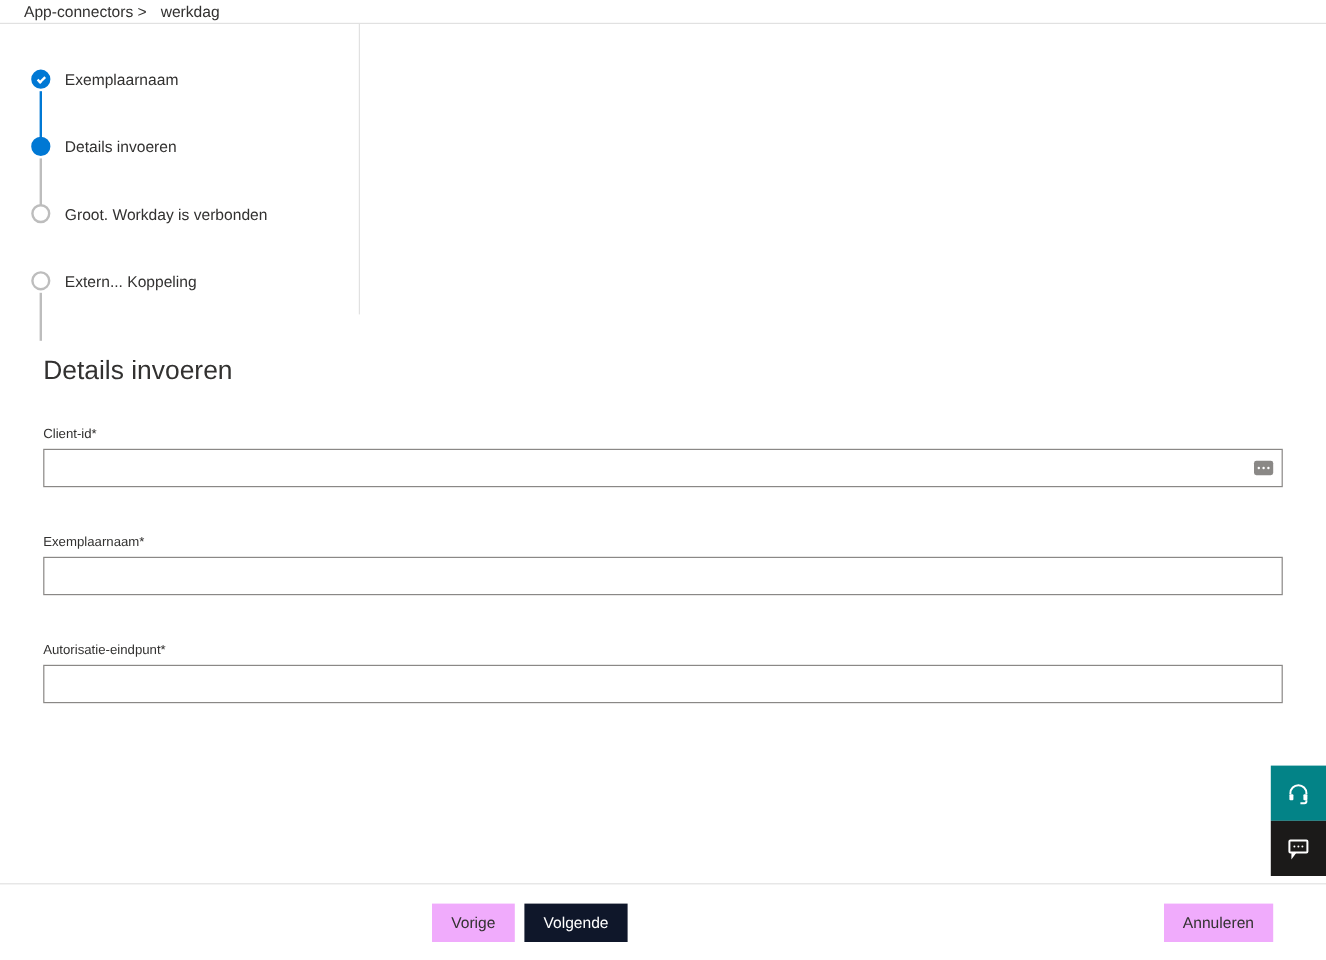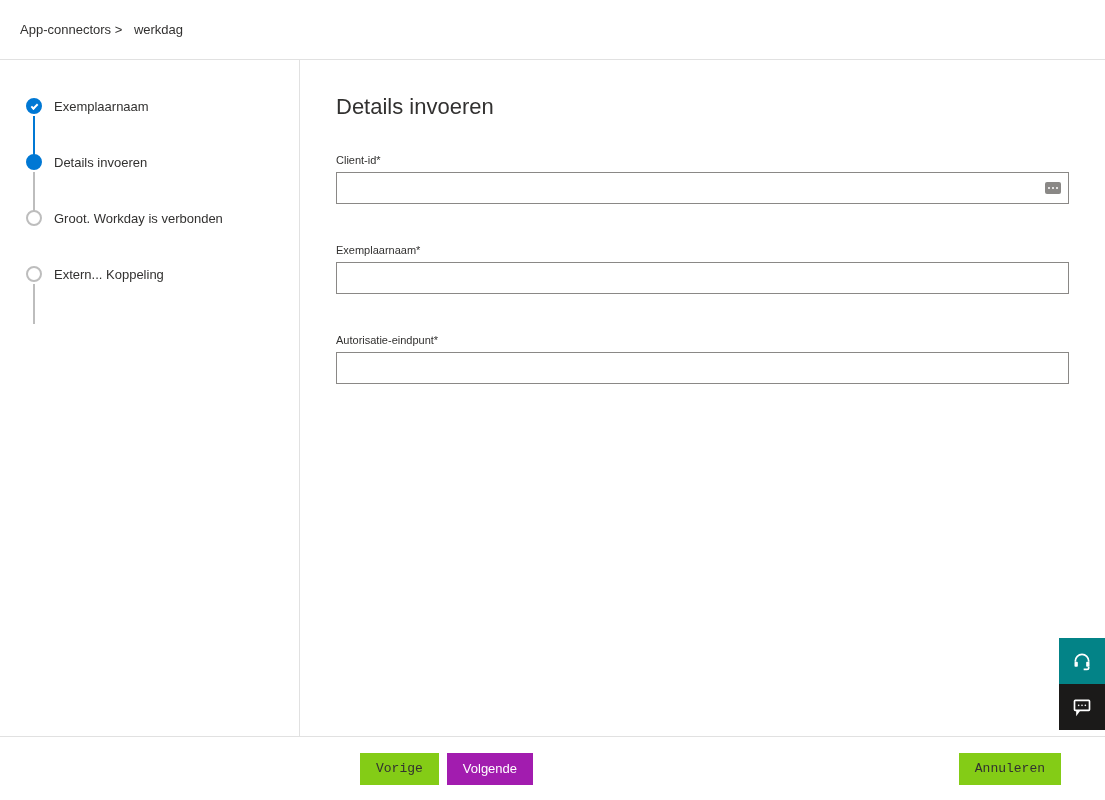--- a/index.html
+++ b/index.html
@@ -9,31 +9,32 @@
     font-size: 13px;
     color: #323130;
     background: #fff;
     width: 1105px;
     height: 800px;
     overflow: hidden;
     position: relative;
   }
 
   .breadcrumb {
-    padding: 22px 20px;
+    padding: 2px 20px;
     border-bottom: 1px solid #e1e1e1;
     font-size: 13px;
     color: #323130;
   }
   .breadcrumb .crumb1 { font-weight: 400; }
   .breadcrumb .crumb2 { font-weight: 400; margin-left: 8px; }
 
   .body-row {
     display: flex;
     height: calc(100% - 48px - 64px); 
+    flex-direction: column;
   }
 
   
   .sidebar {
     width: 300px;
     border-right: 1px solid #e1e1e1;
     padding: 38px 20px 20px 20px;
   }
   .steps { position: relative; padding-left: 6px; }
   .step {
@@ -139,22 +140,22 @@
     background: #fff;
   }
   .btn {
     height: 32px;
     padding: 0 16px;
     font-size: 13px;
     border: none;
     cursor: pointer;
     margin-right: 8px;
   }
-  .btn.secondary { background: #84cc16; color: #323130; font-family: Liberation Mono, monospace; }
-  .btn.primary { background: #a21caf; color: #fff; }
+  .btn.secondary { background: #f0abfc; color: #323130; }
+  .btn.primary { background: #0f172a; color: #fff; }
   .footer-spacer { flex: 1; }
 
   
   .fab-stack {
     position: absolute;
     right: 0;
     bottom: 70px;
     display: flex;
     flex-direction: column;
   }

